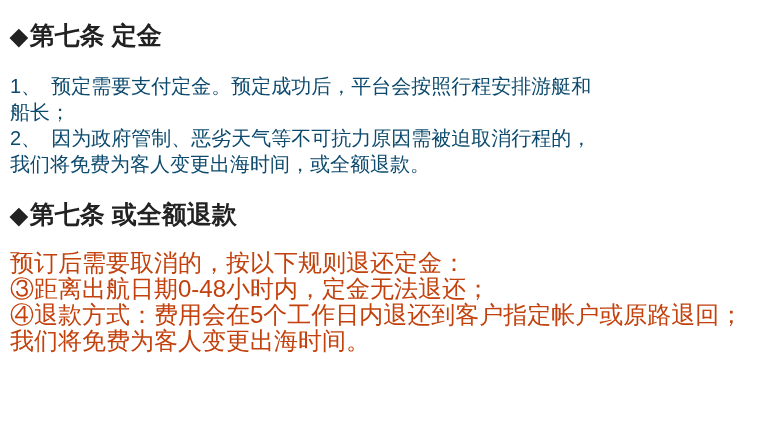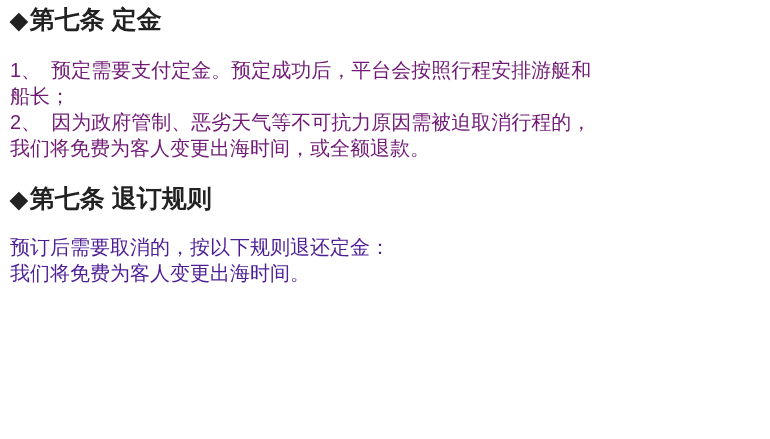--- a/index.html
+++ b/index.html
@@ -7,21 +7,21 @@
   body {
     width: 770px;
     height: 439px;
     background: #ffffff;
     overflow: hidden;
     font-family: "Liberation Sans", sans-serif;
   }
   .doc {
     width: 618px;
     height: 439px;
-    padding: 4px 14px 0 10px;
+    padding: 20px 14px 0 10px;
   }
   .heading {
     margin: 0;
     font-size: 25px;
     line-height: 30px;
     font-weight: 700;
     color: #222222;
     white-space: nowrap;
   }
   .heading .bullet {
@@ -34,35 +34,35 @@
   .para-block {
     margin-top: 22px;
     font-size: 20px;
     line-height: 26px;
     color: #2a2a2a;
   }
   .para {
     margin: 0;
     font-size: 20px;
     line-height: 26px;
-    color: #701a75;
+    color: #0c4a6e;
     text-align: left;
   }
   .para .marker { margin-right: 10px; }
   .rules-block {
     margin-top: 20px;
     font-size: 20px;
     line-height: 26px;
     color: #2a2a2a;
   }
   .rule-line {
     margin: 0;
-    font-size: 20px;
+    font-size: 24px;
     line-height: 26px;
-    color: #4c1d95;
+    color: #c2410c;
     white-space: nowrap;
   }
 </style>
 </head>
 <body>
 
 <div class="doc">
 
   <h2 class="heading">
     <span class="bullet">◆</span><span>第七条 定金</span>
@@ -71,21 +71,23 @@
   <div class="para-block">
     <p class="para">
       <span class="marker">1、</span><span>预定需要支付定金。预定成功后，平台会按照行程安排游艇和船长；</span>
     </p>
     <p class="para">
       <span class="marker">2、</span><span>因为政府管制、恶劣天气等不可抗力原因需被迫取消行程的，我们将免费为客人变更出海时间，或全额退款。</span>
     </p>
   </div>
 
   <h2 class="heading heading-second">
-    <span class="bullet">◆</span><span>第七条 退订规则</span>
+    <span class="bullet">◆</span><span>第七条 或全额退款</span>
   </h2>
 
   <div class="rules-block">
     <p class="rule-line">预订后需要取消的，按以下规则退还定金：</p>
+    <p class="rule-line">③距离出航日期0-48小时内，定金无法退还；</p>
+    <p class="rule-line">④退款方式：费用会在5个工作日内退还到客户指定帐户或原路退回；</p>
     <p class="rule-line">我们将免费为客人变更出海时间。</p>
   </div>
 
 </div>
 
 </body></html>

